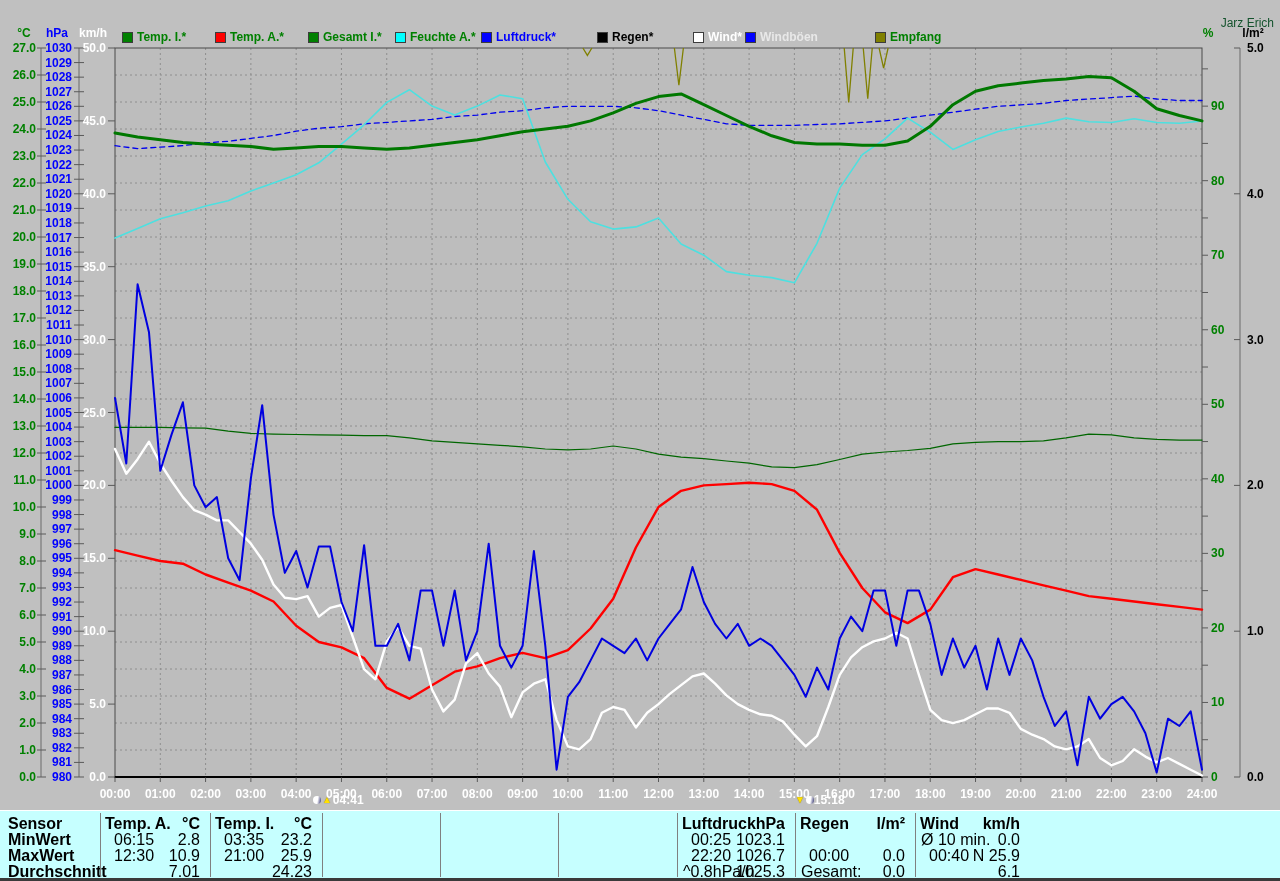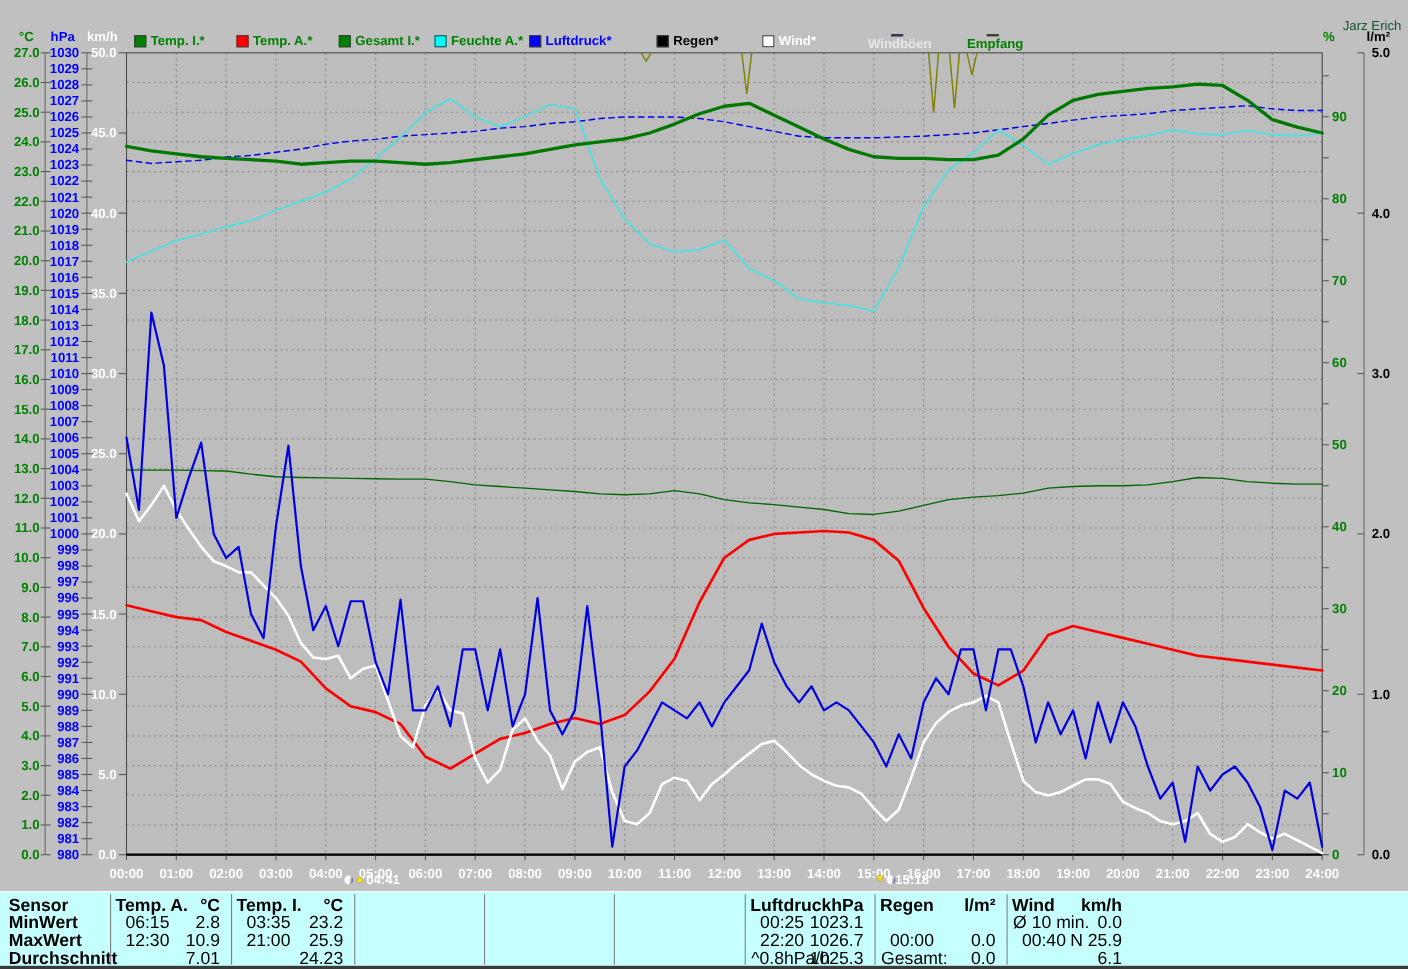--- a/index.html
+++ b/index.html
@@ -415,25 +415,25 @@
         <span class="legend-label" style="color: rgb(0, 0, 255);">Luftdruck*</span>
       </div>
       <div class="legend-item" style="left: 597px;">
         <span class="legend-swatch" style="background: rgb(0, 0, 0);"></span>
         <span class="legend-label" style="color: rgb(0, 0, 0);">Regen*</span>
       </div>
       <div class="legend-item" style="left: 693px;">
         <span class="legend-swatch" style="background: rgb(255, 255, 255);"></span>
         <span class="legend-label" style="color: rgb(255, 255, 255);">Wind*</span>
       </div>
-      <div class="legend-item" style="left: 785px; flex-direction: column;">
+      <div class="legend-item" style="left: 745px;">
         <span class="legend-swatch" style="background: rgb(0, 0, 255);"></span>
         <span class="legend-label" style="color: rgb(232, 232, 232);">Windböen</span>
       </div>
-      <div class="legend-item" style="left: 875px; flex-direction: column;">
+      <div class="legend-item" style="left: 875px;">
         <span class="legend-swatch" style="background: rgb(128, 128, 0);"></span>
         <span class="legend-label" style="color: rgb(0, 128, 0);">Empfang</span>
       </div>
     </div>
   <div id="markers">
       <div class="moonmark" style="left: 312.965px; top: 794px;">
         <span class="moon-icon"></span>
         <span class="moon-arrow">▲</span>
         <span class="moon-label">04:41</span>
       </div>

